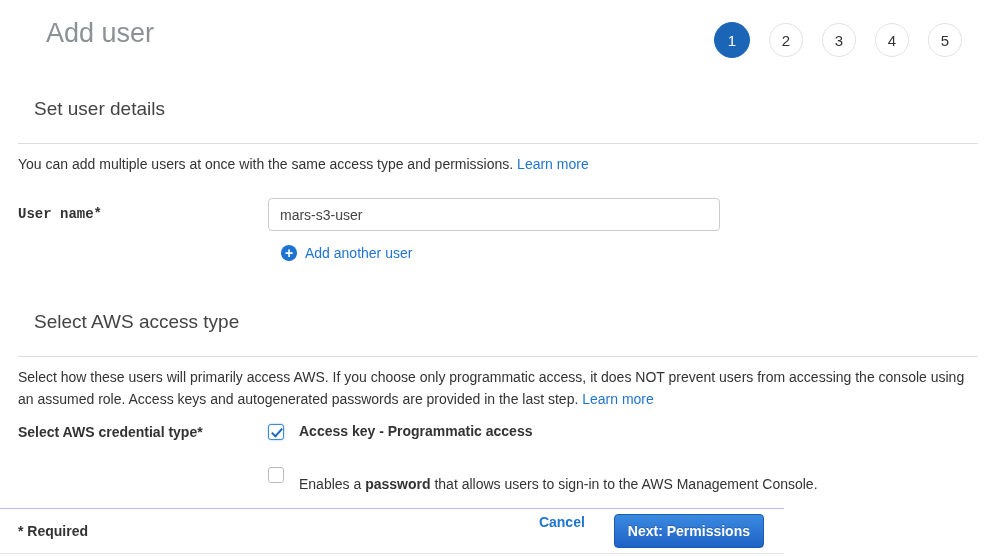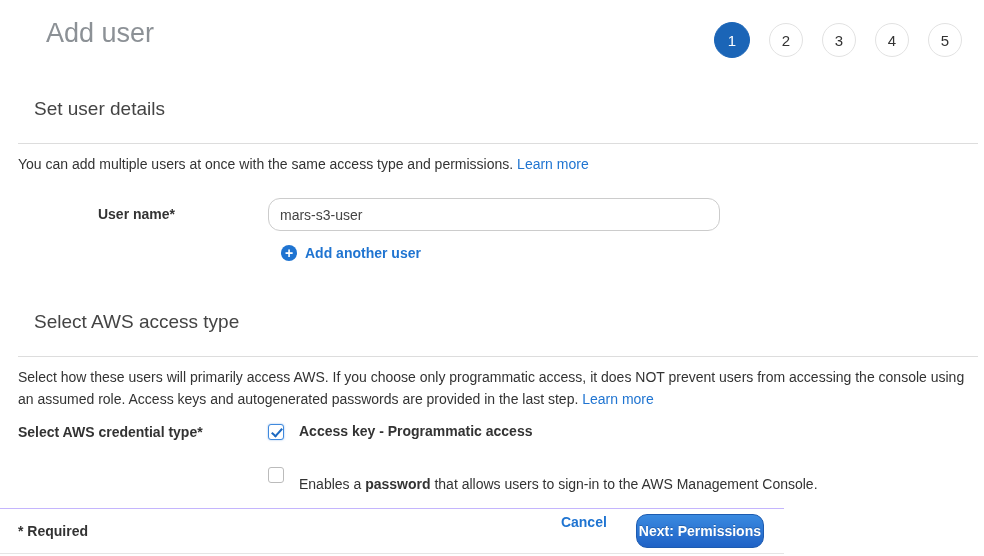--- a/index.html
+++ b/index.html
@@ -31,31 +31,31 @@
   
   .section{padding:0 6px 0 18px;}
   .section-head{border-bottom:1px solid var(--hr-gray);padding-bottom:7px;margin-bottom:9px;}
   h2{font-size:19px;font-weight:400;color:#444;margin:16px;line-height:23px;}
   .sec1{margin-top:39px;}
   .sec2{margin-top:49px;}
   p.desc{margin:0;line-height:22px;color:var(--text-dark);padding-right:12px;}
   a{color:var(--link-blue);text-decoration:none;cursor:pointer;}
   
   .form-row{display:flex;margin-top:23px;}
-  .form-label{width:250px;text-align:center;font-weight:bold;padding-right:13px;
-    padding-top:8px;flex:none;}
-  .text-input{width:452px;height:33px;border:1px solid #ccc;border-radius:12px;
+  .form-label{width:250px;text-align:left;font-weight:bold;padding-right:13px;
+    padding-top:8px;flex:none;font-family:Liberation Mono, monospace;}
+  .text-input{width:452px;height:33px;border:1px solid #ccc;border-radius:4px;
     padding:0 11px;font-size:14px;color:#444;font-family:"Liberation Sans", sans-serif;
     outline:none;background:#fff;}
   .add-row{margin-left:263px;margin-top:14px;display:flex;align-items:center;gap:8px;
     font-weight:bold;}
   .plus-icon{width:16px;height:16px;border-radius:50%;background:var(--link-blue);
     color:#fff;display:inline-flex;align-items:center;justify-content:center;
     font-size:14px;font-weight:bold;line-height:16px;flex:none;}
-  .add-link{color:var(--link-blue);font-weight:bold;}
+  .add-link{color:var(--link-blue);font-weight:normal;}
   
   .cred-row{display:flex;margin-top:13px;}
   .cred-label{width:250px;font-weight:bold;padding-right:13px;
     padding-top:1px;flex:none;}
   .options{display:flex;flex-direction:column;gap:26px;}
   .option{display:flex;align-items:flex-start;}
   .checkbox{width:16px;height:16px;border:1px solid #bbb;border-radius:3px;
     background:#fff;margin-top:1px;flex:none;position:relative;cursor:pointer;}
   .checkbox.checked{border-color:#3f89dd;box-shadow:0 0 2px rgba(63,137,221,.6);}
   .checkbox.checked::after{content:"";position:absolute;left:5px;top:1px;width:4px;
@@ -66,22 +66,22 @@
   .option-desc{margin-top:7px;line-height:22px;}
   
   .footer{position:absolute;top:508px;left:0;width:784px;height:46px;
     border-top:1px solid #c4b5fd;border-bottom:1px solid #e5e5e5;background:#fff;
     display:flex;align-items:center;justify-content:space-between;
     padding:0 20px 0 18px;gap:48px;}
   .required-note{font-weight:bold;}
   .footer-actions{display:flex;align-items:flex-start;gap:29px;}
   .cancel-link{font-weight:bold;}
   .primary-btn{background:linear-gradient(180deg,var(--btn-top),var(--btn-bottom));
-    border:1px solid var(--btn-border);border-radius:11px;color:#fff;font-weight:bold;
-    font-size:14px;padding:8px 2px;font-family:"Liberation Sans", sans-serif;
+    border:1px solid var(--btn-border);border-radius:4px;color:#fff;font-weight:bold;
+    font-size:14px;padding:8px 13px;font-family:"Liberation Sans", sans-serif;
     cursor:pointer;text-shadow:0 -1px 0 rgba(0,0,0,.2);}
 </style>
 </head>
 <body>
 
 <div class="header">
   <h1>Add user</h1>
   <div class="steps">
     <div class="step active">1</div>
     <div class="step">2</div>

